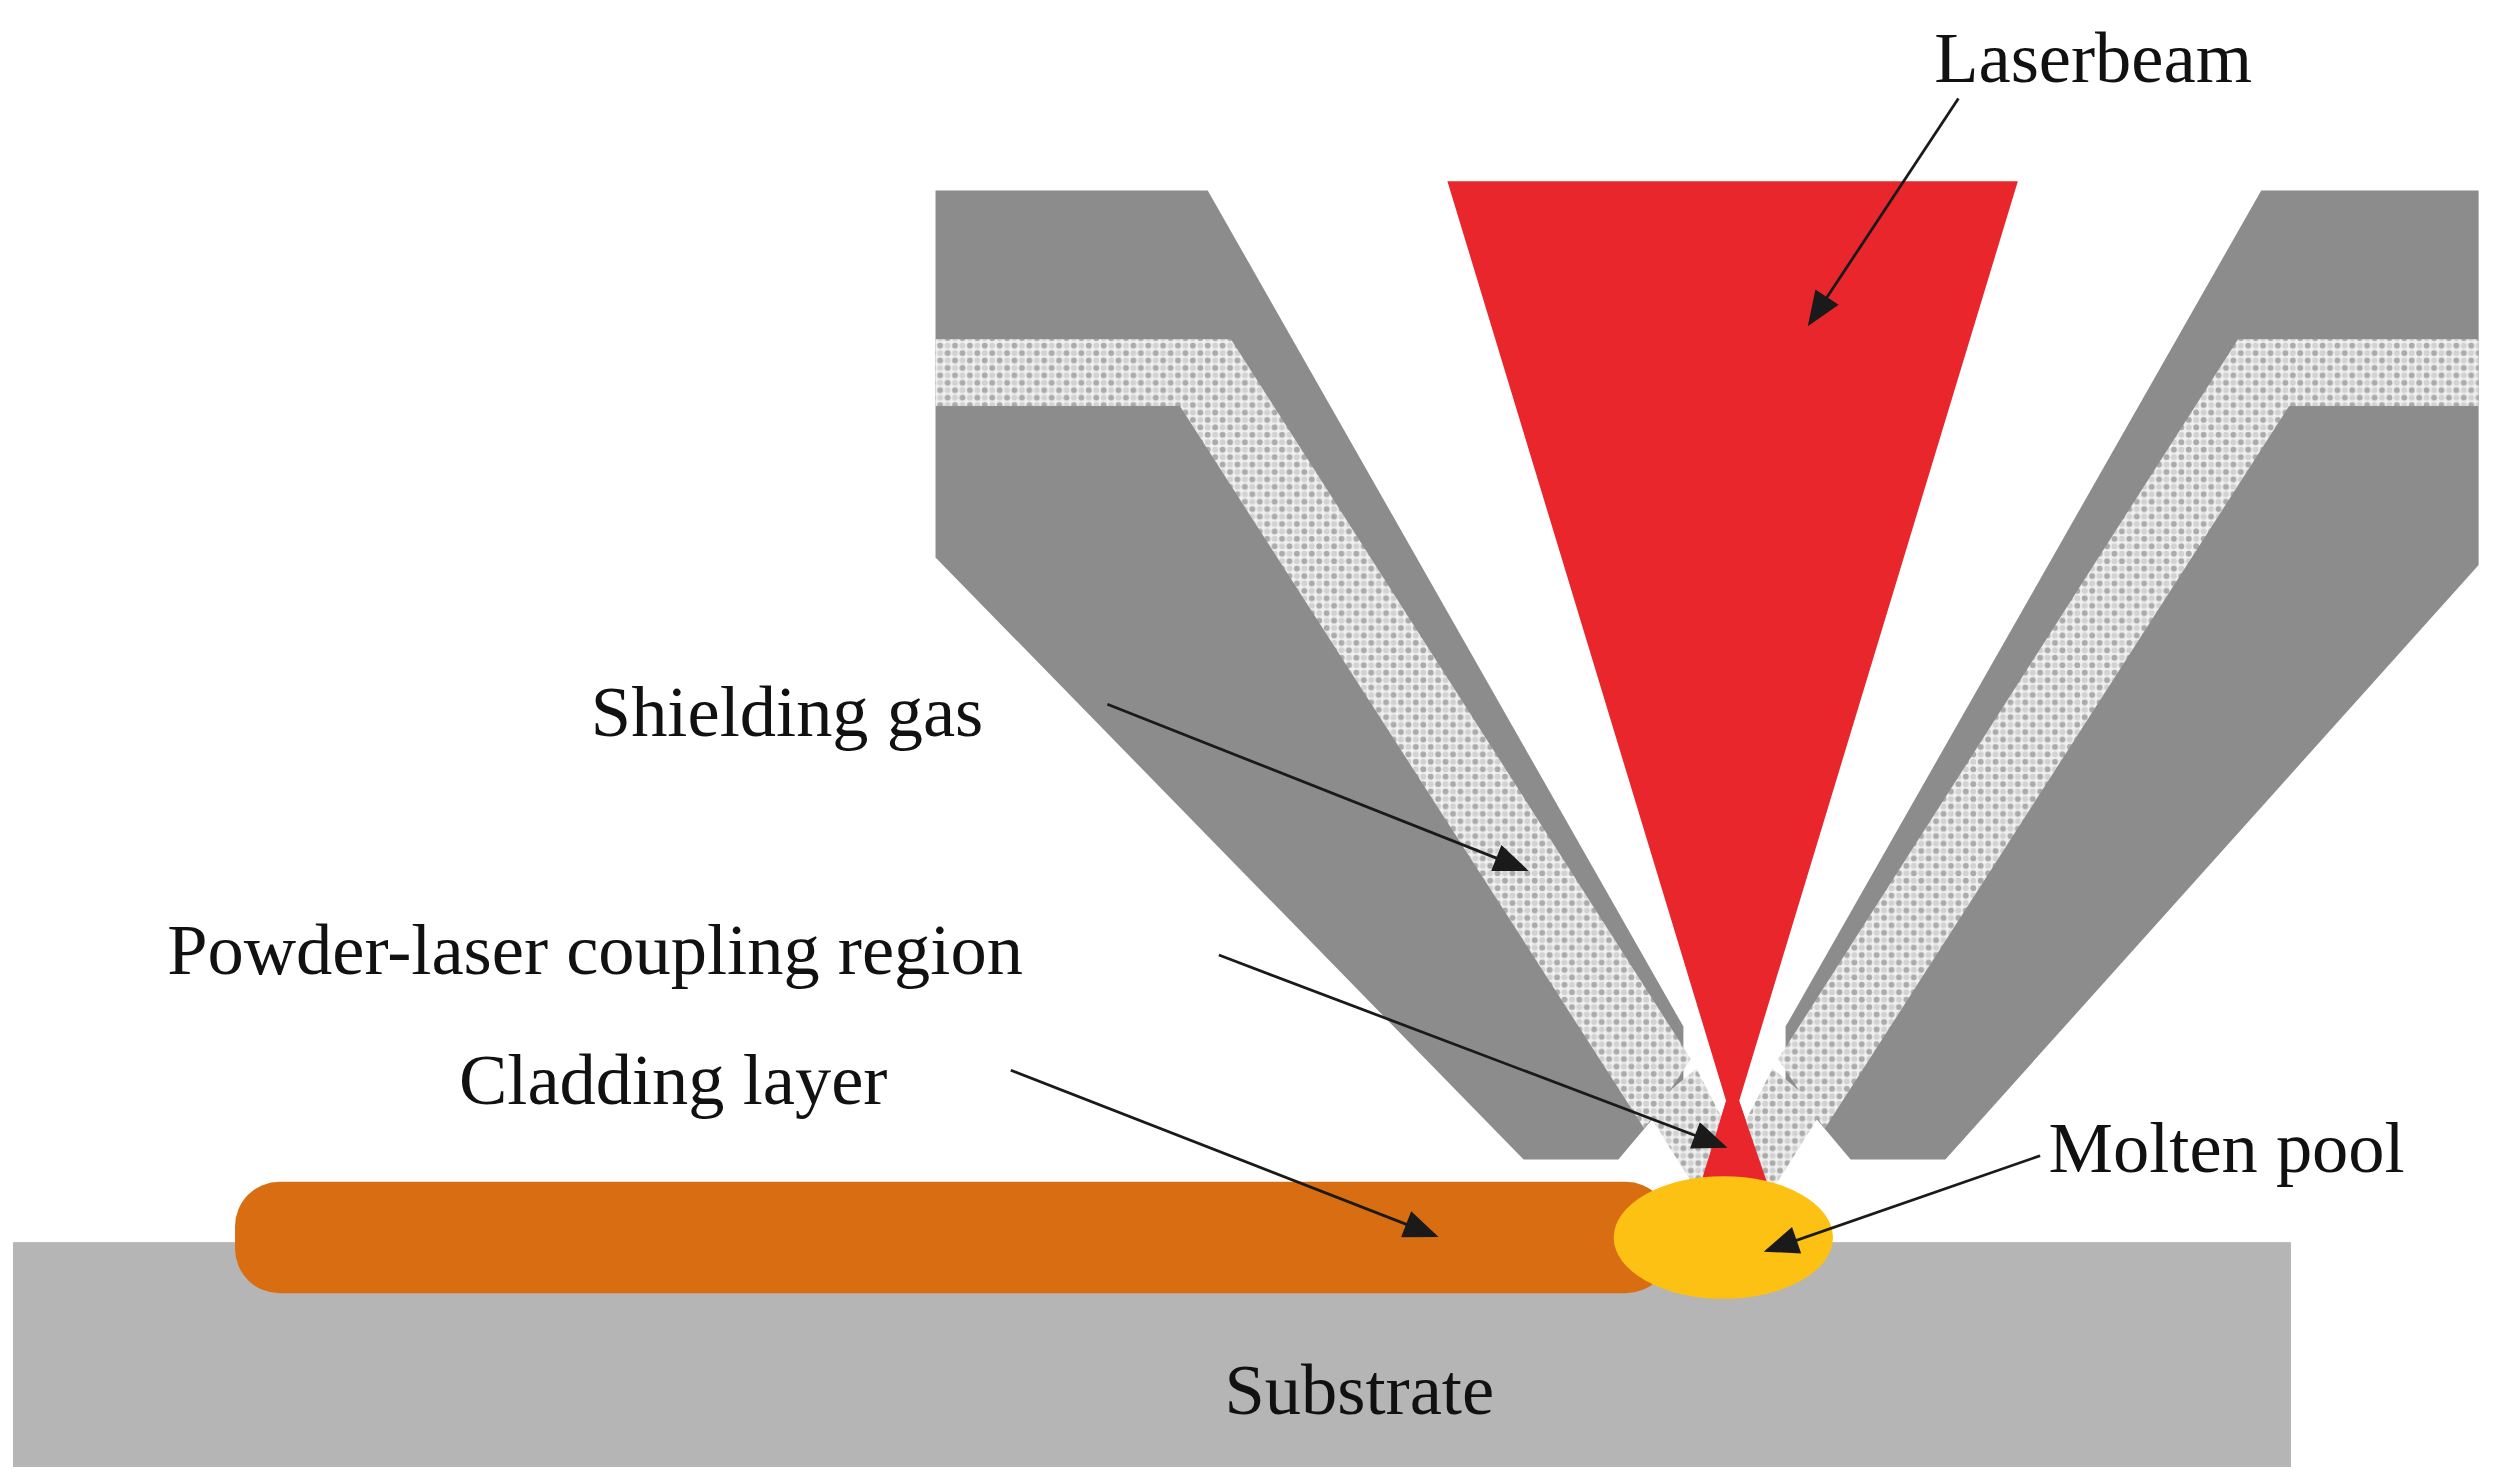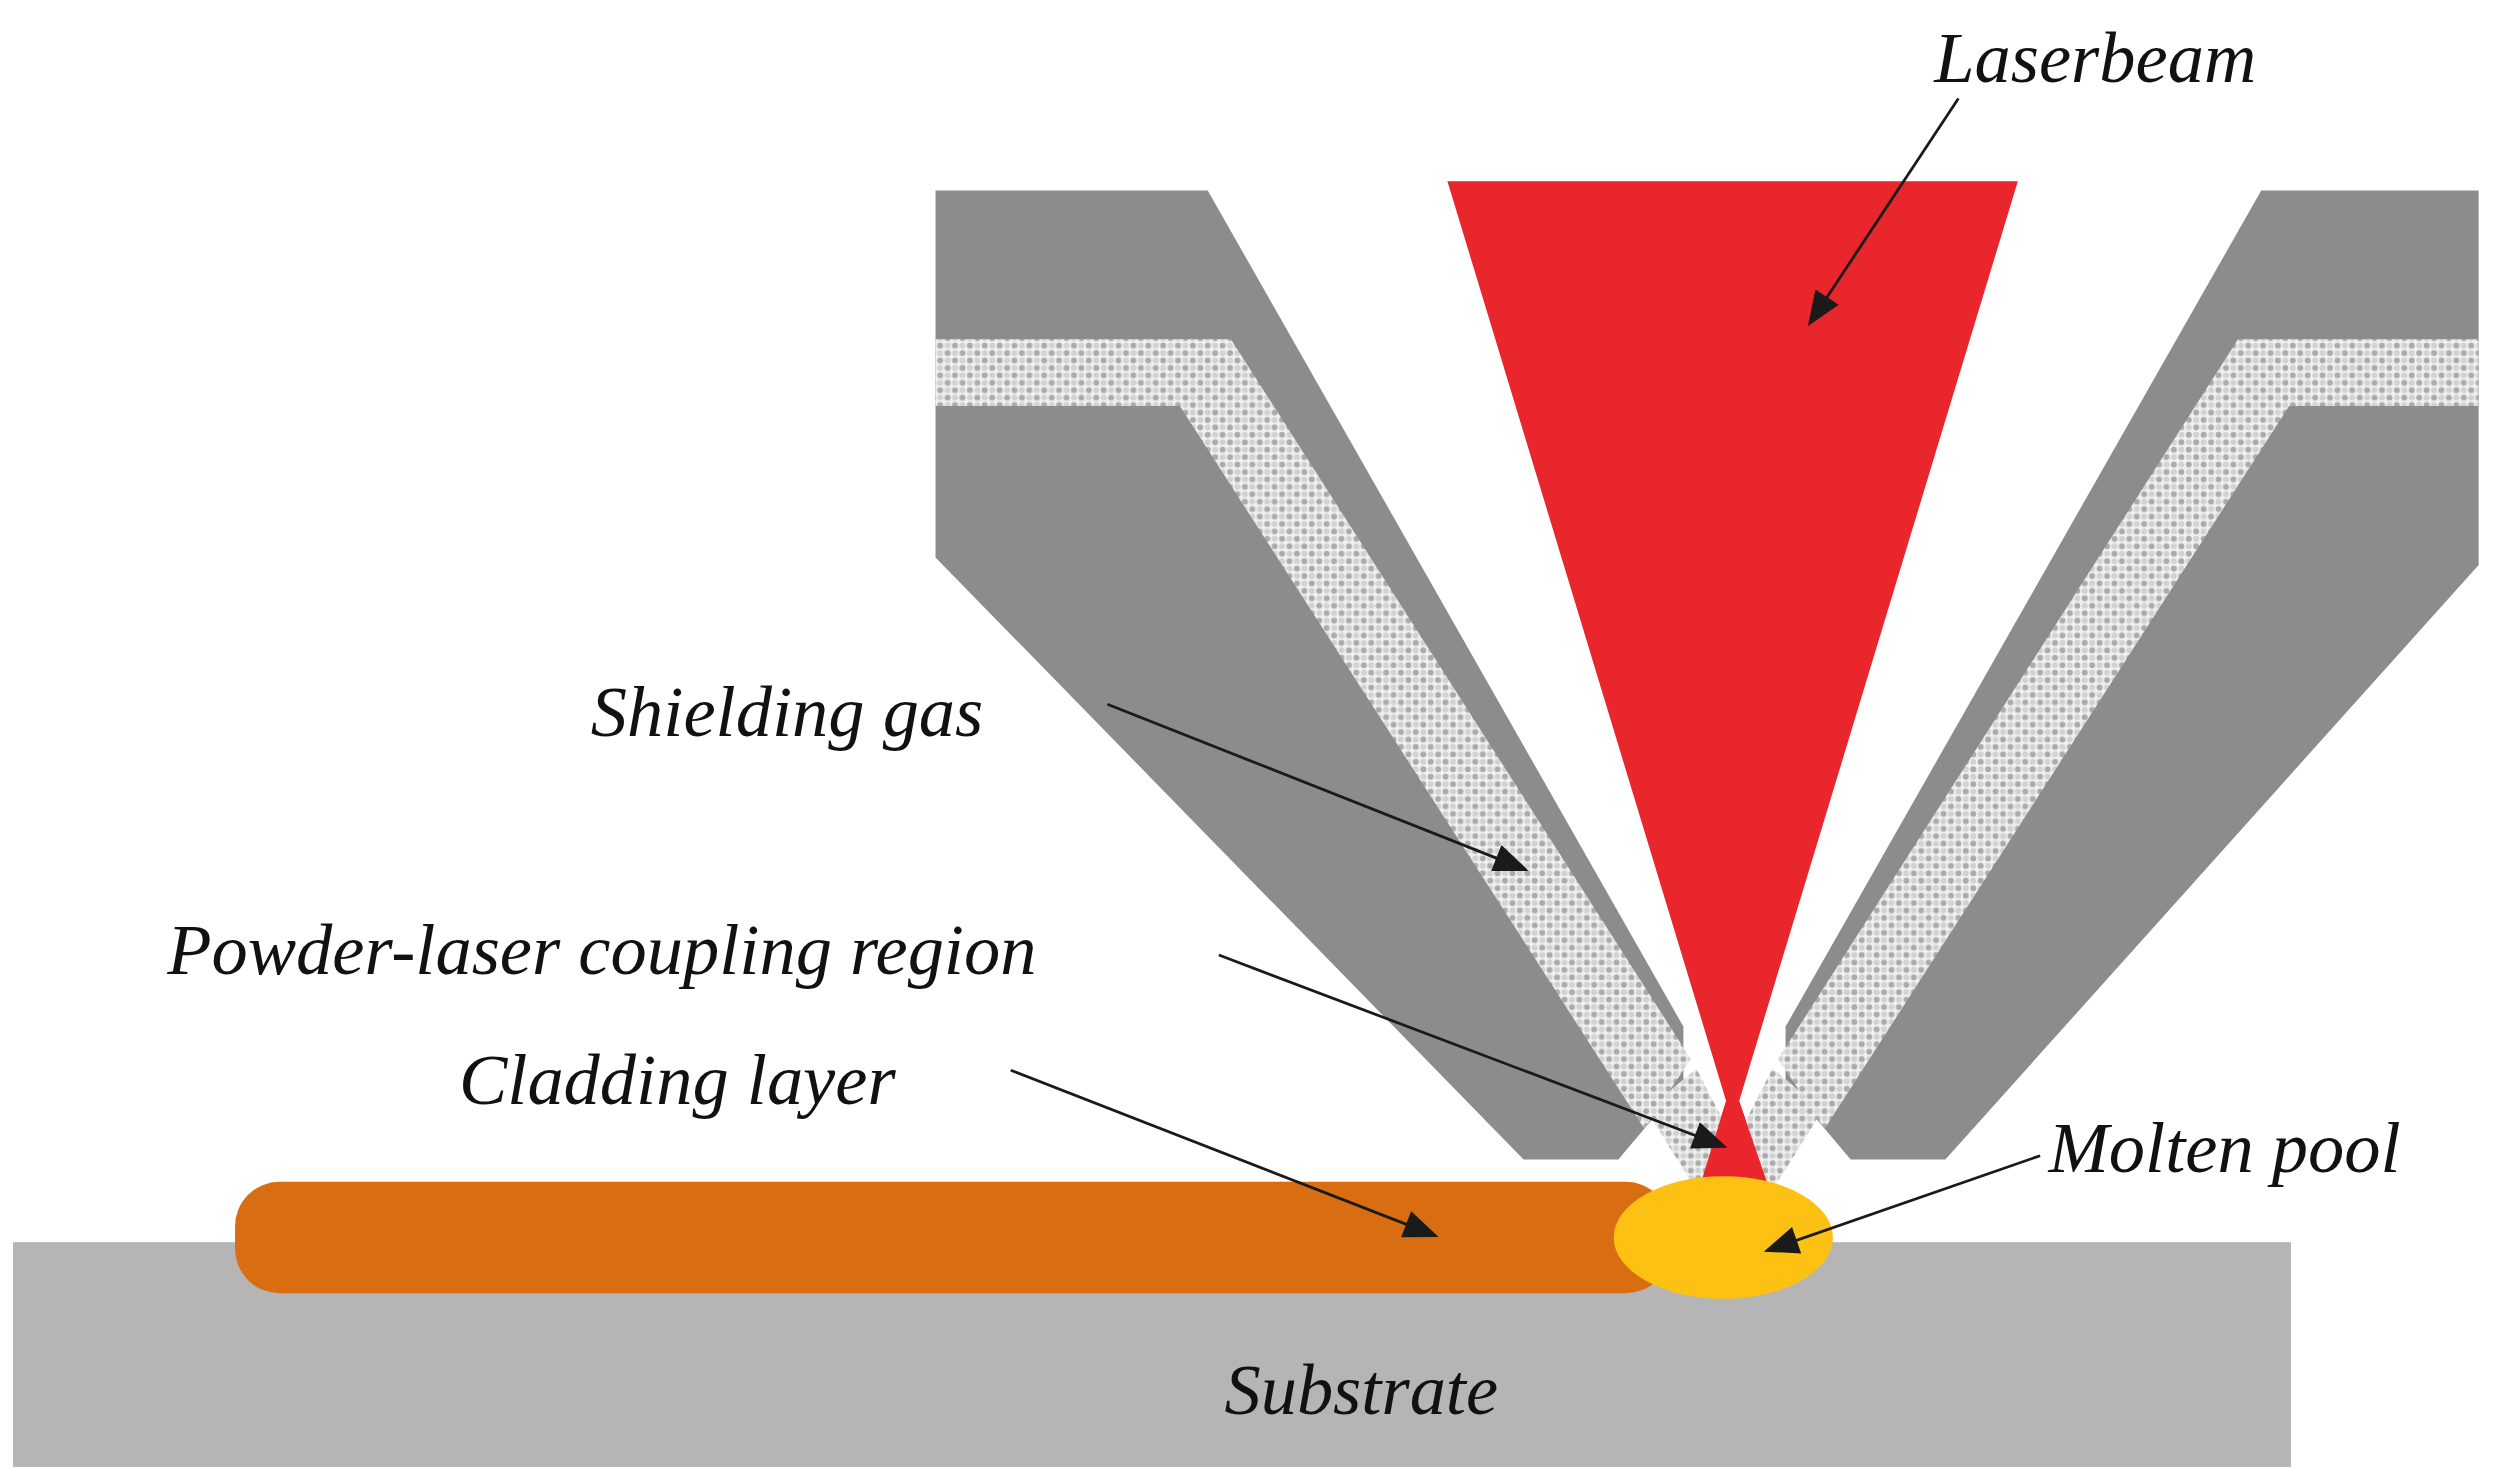--- a/index.html
+++ b/index.html
@@ -2,21 +2,20 @@
 <html style="font-size:15px"><head>
 <meta charset="utf-8">
 <style>
   html, body { margin: 0; padding: 0; background: #ffffff; }
   .canvas {
     position: relative;
     width: 2500px;
     height: 1480px;
     background: #ffffff;
     overflow: hidden;
-    font-style: italic;
   }
   svg { display: block; width: 2500px; height: 1480px; }
   text {
     font-family: "Liberation Serif", serif;
     font-size: 78px;
     fill: #111111;
   }
   .leader {
     fill: none;
     stroke: #1a1a1a;

